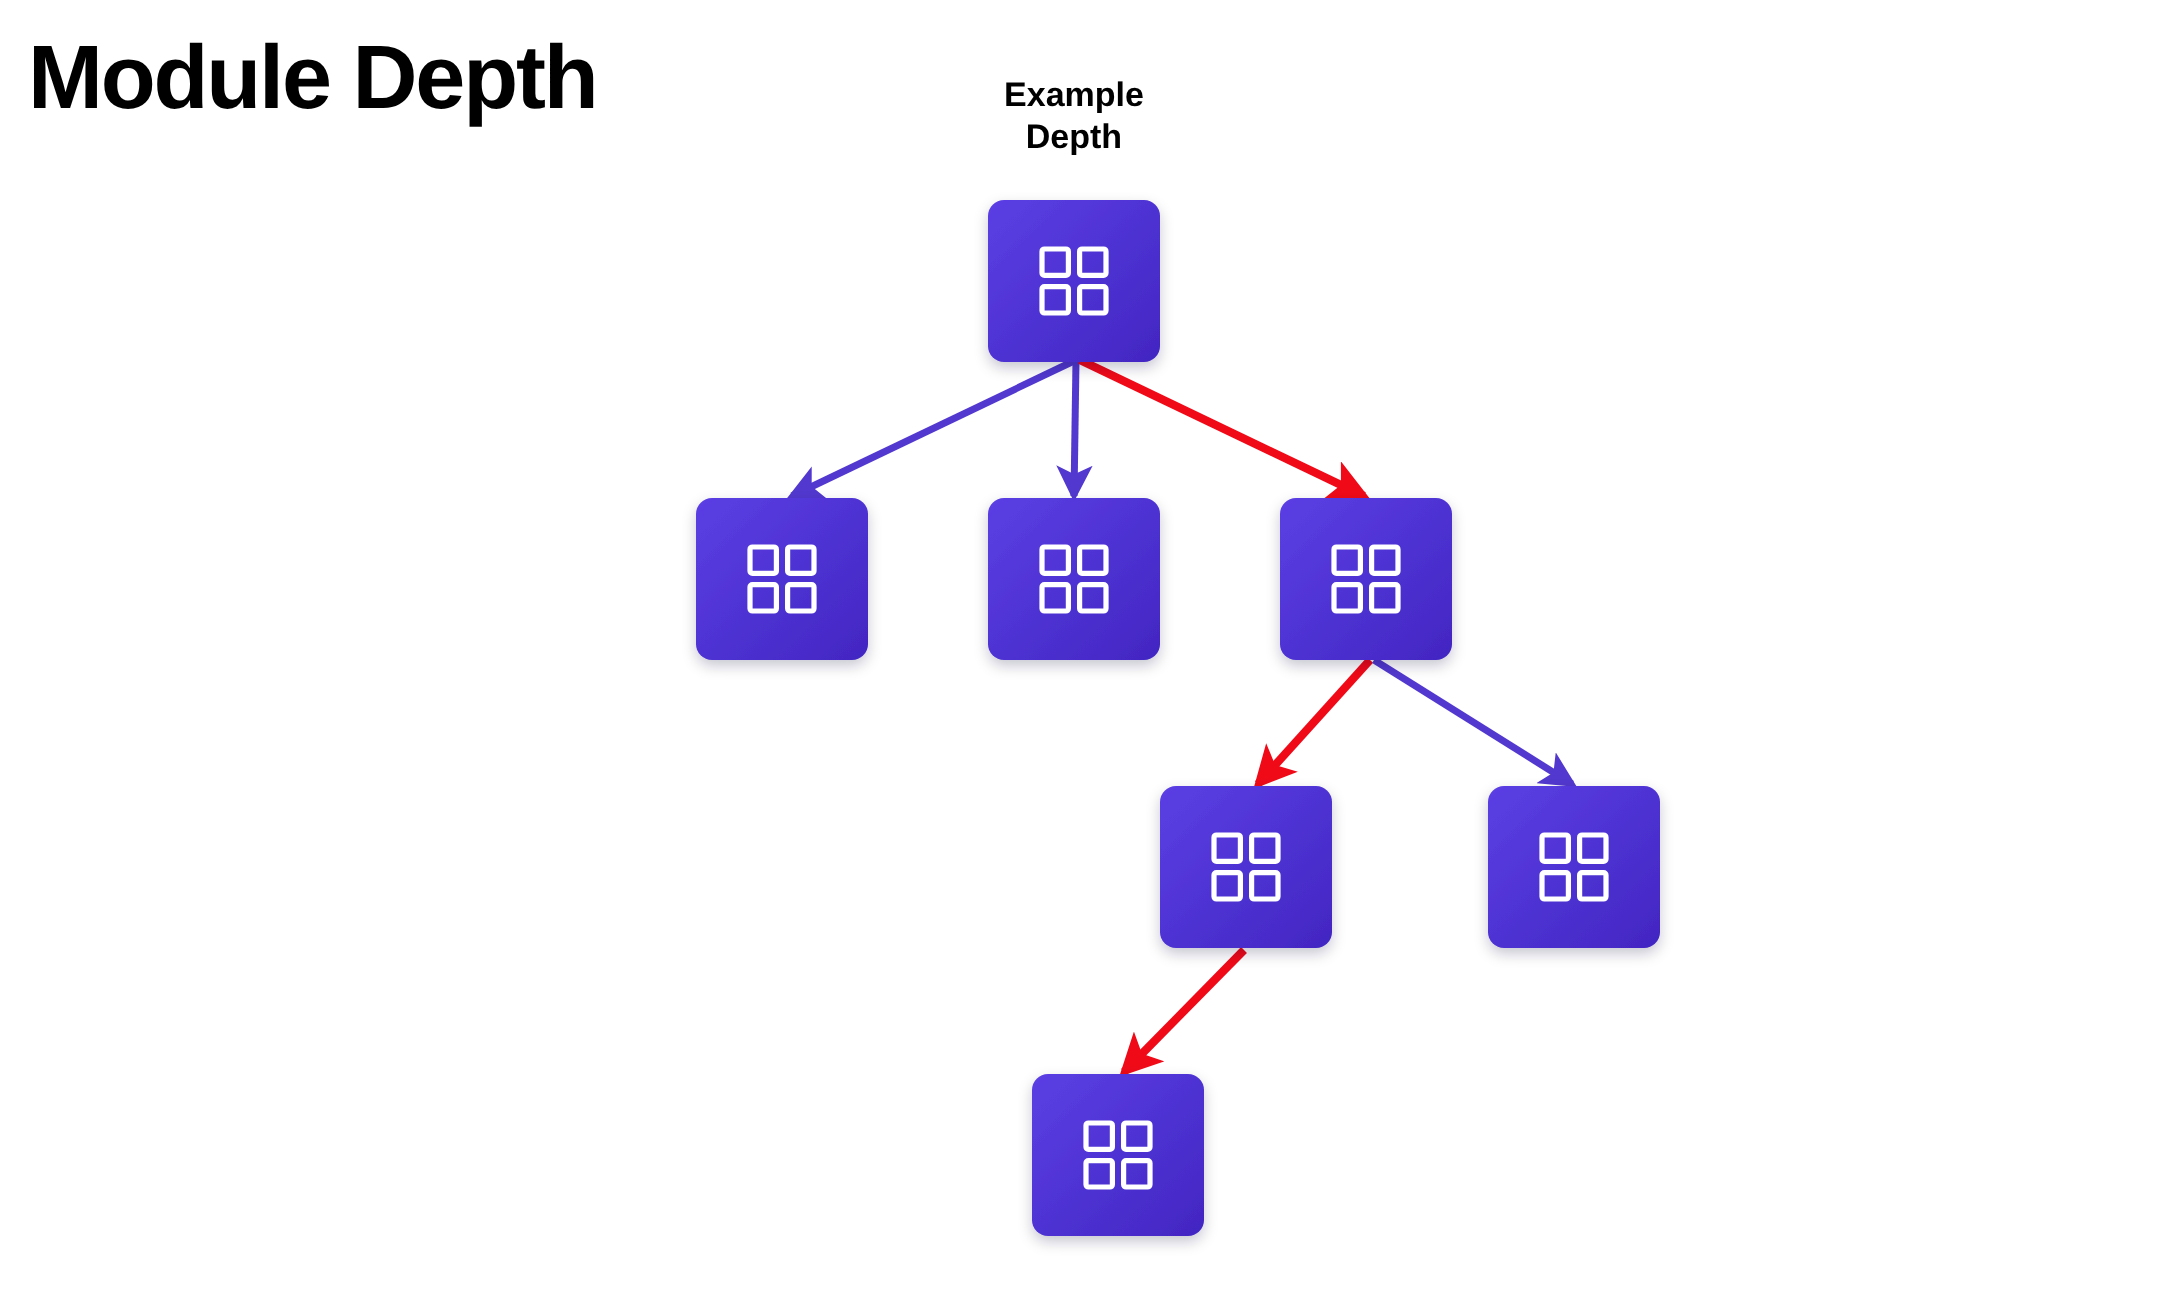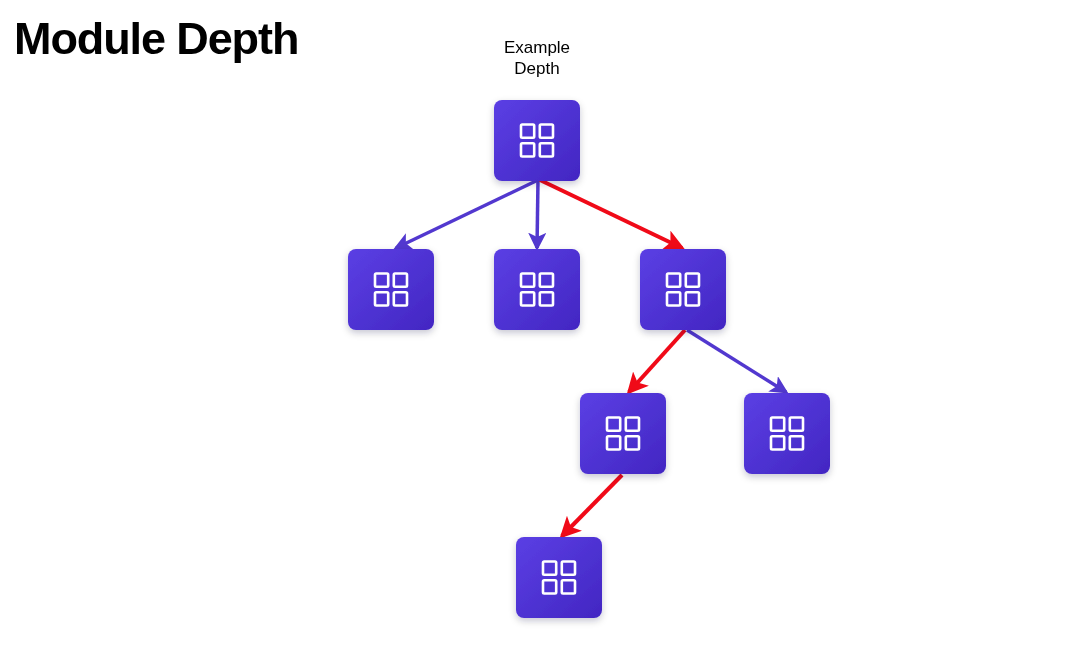--- a/index.html
+++ b/index.html
@@ -34,21 +34,21 @@
     letter-spacing: -1.1px;
     color: #000000;
     line-height: 1.12;
     white-space: pre;
     margin: 0;
   }
 
   .node-caption {
     position: absolute;
     font-size: 17px;
-    font-weight: 400;
+    font-weight: 700;
     color: #000000;
     line-height: 1.22;
     text-align: center;
     white-space: pre;
   }
 
   svg.diagram {
     position: absolute;
     left: 0;
     top: 0;

